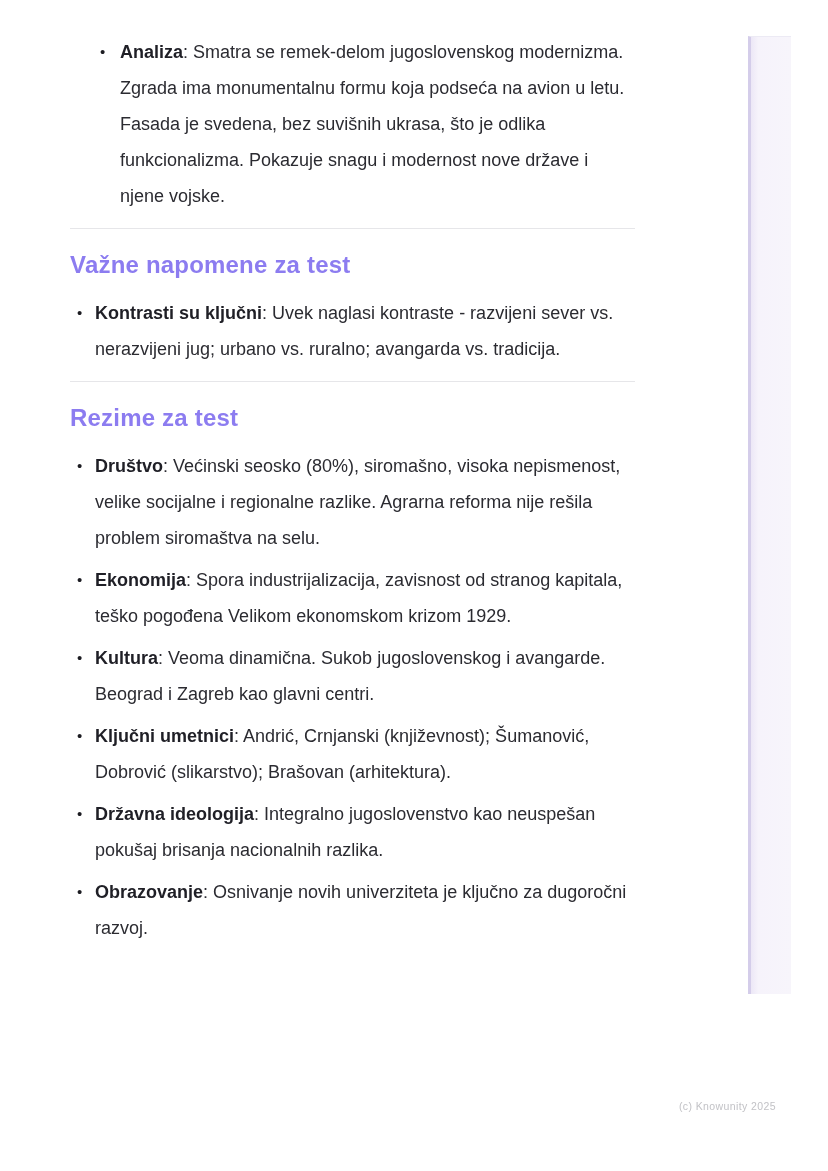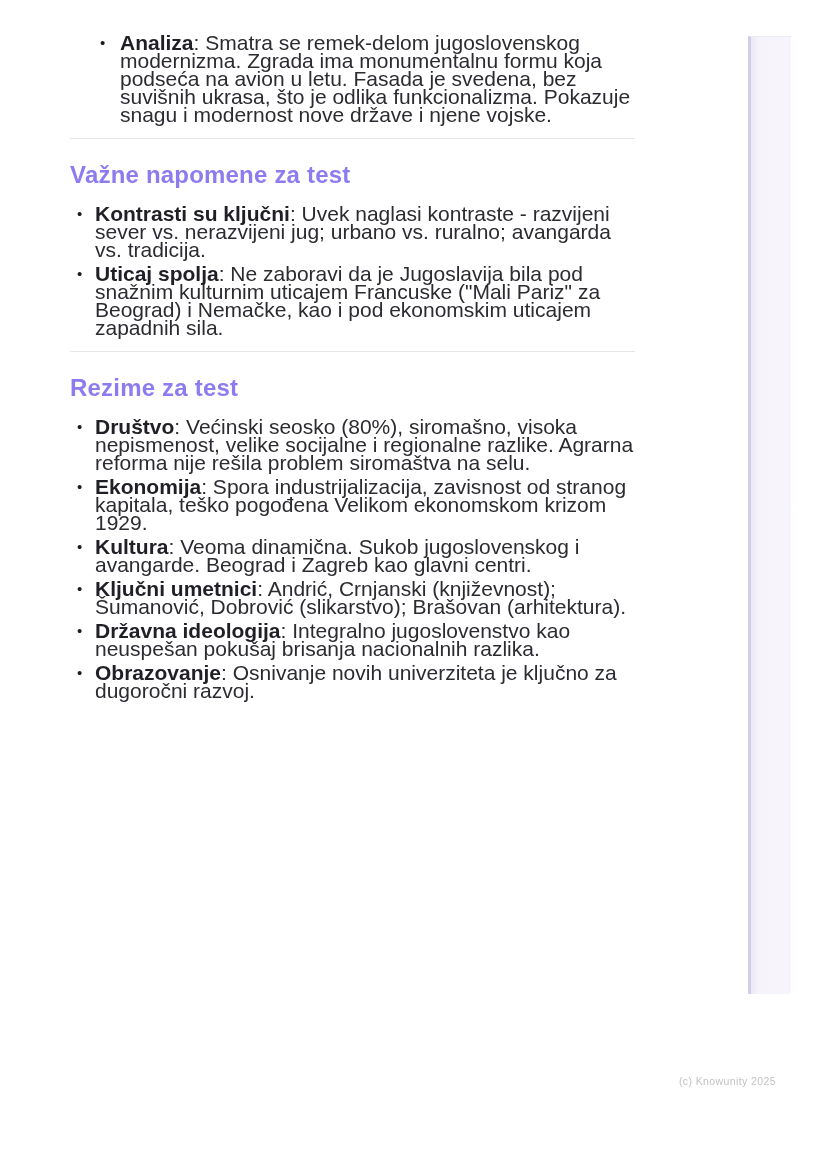--- a/index.html
+++ b/index.html
@@ -28,22 +28,22 @@
     position: absolute;
     left: 70px;
     top: 34px;
     width: 565px;
   }
   .doc-list {
     list-style: none;
   }
   .doc-list li {
     position: relative;
-    font-size: 21px;
-    line-height: 18px;
+    font-size: 18px;
+    line-height: 36px;
     margin-bottom: 6px;
     color: var(--body_text);
   }
   .doc-list li::before {
     content: "\2022";
     position: absolute;
     font-size: 15px;
     color: #1c1c22;
   }
   .doc-list li strong {
@@ -79,21 +79,21 @@
     left: 748px;
     top: 36px;
     width: 43px;
     height: 958px;
     background: linear-gradient(to right, #ece7f6 0%, #f6f3fb 18%, #f7f5fb 100%);
     border-left: 3px solid var(--strip_border);
     border-top: 1px solid #eceaf4;
   }
   .copyright {
     position: absolute;
-    top: 1075px;
+    top: 1100px;
     right: 52px;
     font-size: 10.5px;
     letter-spacing: 0.4px;
     color: var(--footer_text);
   }
 </style>
 </head>
 <body>
 
 <div class="page">
@@ -106,23 +106,20 @@
       </li>
     </ul>
 
     <hr class="divider">
 
     <h2 class="section-heading">Važne napomene za test</h2>
 
     <ul class="doc-list section-list">
       <li>
         <strong>Kontrasti su ključni</strong><span>: Uvek naglasi kontraste - razvijeni sever vs. nerazvijeni jug; urbano vs. ruralno; avangarda vs. tradicija.</span>
-      </li>
-      <li>
-        <strong>Uticaj spolja</strong><span>: Ne zaboravi da je Jugoslavija bila pod snažnim kulturnim uticajem Francuske ("Mali Pariz" za Beograd) i Nemačke, kao i pod ekonomskim uticajem zapadnih sila.</span>
       </li>
     </ul>
 
     <hr class="divider">
 
     <h2 class="section-heading">Rezime za test</h2>
 
     <ul class="doc-list section-list">
       <li>
         <strong>Društvo</strong><span>: Većinski seosko (80%), siromašno, visoka nepismenost, velike socijalne i regionalne razlike. Agrarna reforma nije rešila problem siromaštva na selu.</span>

